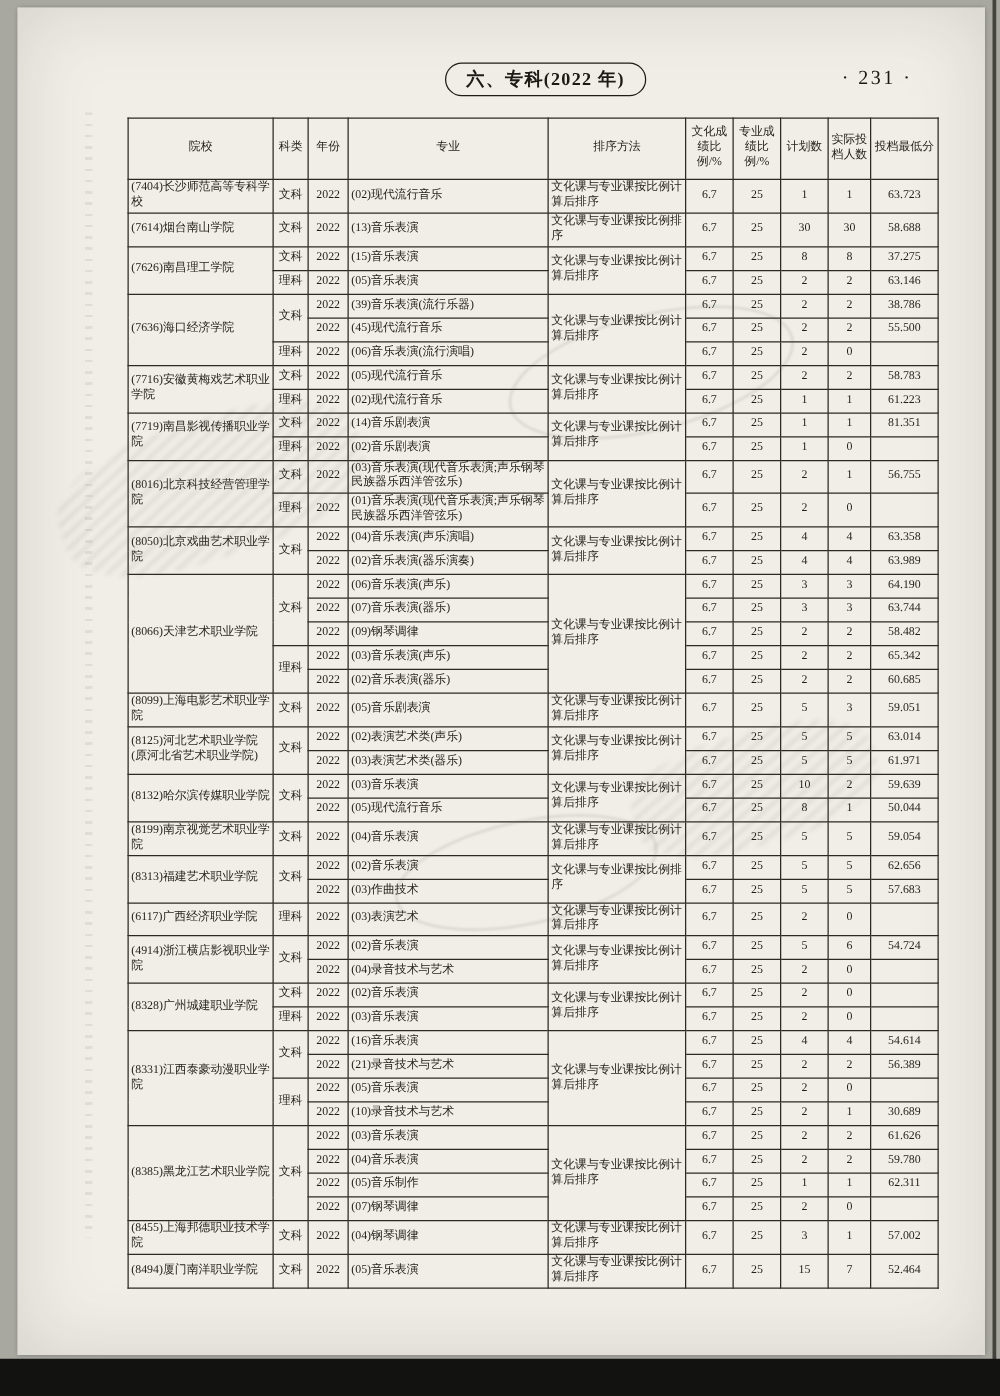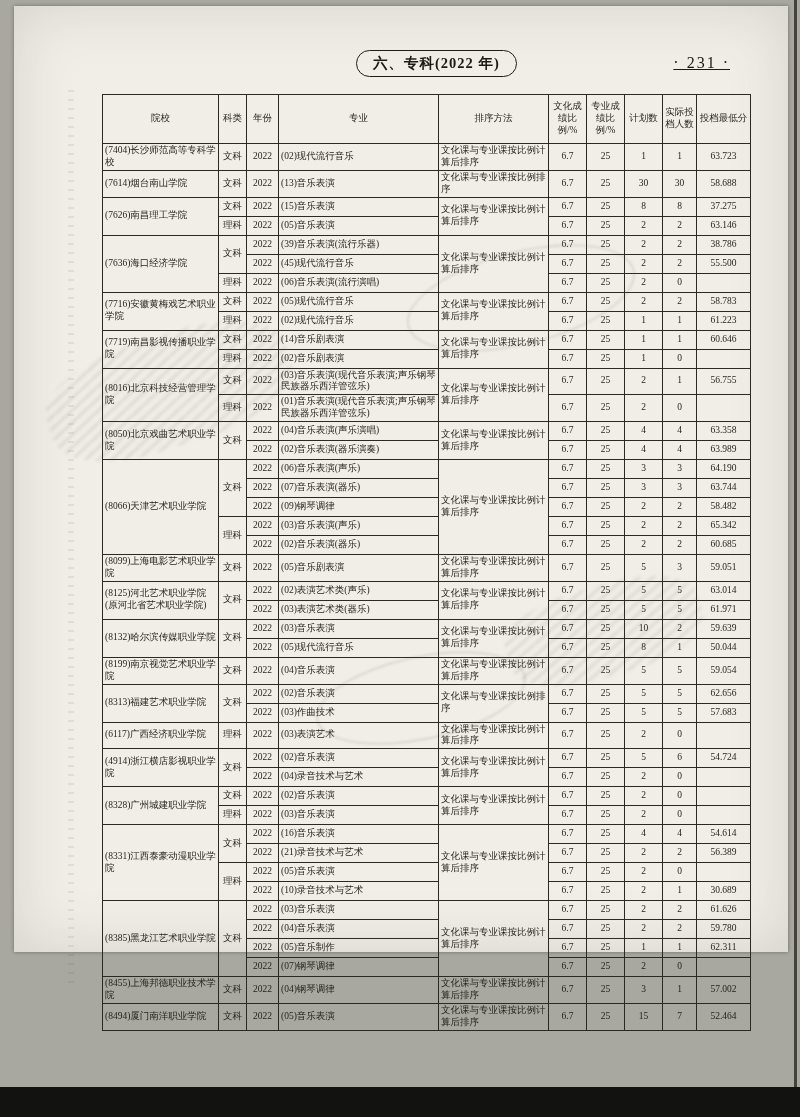--- a/index.html
+++ b/index.html
@@ -3,21 +3,21 @@
 <meta charset="utf-8">
 <style>
   html,body { margin:0; padding:0; }
   body {
     width:800px; height:1117px; position:relative; overflow:hidden;
     background:#a8a7a0;
     font-family:"Liberation Serif","DejaVu Serif",serif;
     color:#1b1a15;
   }
   .paper {
-    position:absolute; left:14px; top:6px; width:774px; height:946px;
+    position:absolute; left:14px; top:6px; width:774px; height:1078px;
     background:#f0eee7;
     box-shadow: inset 0 0 60px rgba(90,85,70,0.18), 0 0 4px rgba(0,0,0,0.35);
   }
   .bottom-bar {
     position:absolute; left:0; bottom:0; width:800px; height:30px;
     background:#121211;
   }
   .right-edge {
     position:absolute; right:3px; top:0; width:3px; height:1117px;
     background:#44423d;
@@ -28,21 +28,21 @@
       to bottom, rgba(60,58,50,0.18) 0 2px, transparent 2px 9px);
     opacity:.5;
   }
   .page-head-title {
     position:absolute; left:342px; top:44px;
     border:1.6px solid #1e1d18; border-radius:15px;
     padding:3px 16px; font-size:14.5px; font-weight:bold; letter-spacing:1px;
     background:transparent;
   }
   .page-number {
-    position:absolute; right:58px; top:48px; font-size:16px; letter-spacing:2px;text-decoration:underline;
+    position:absolute; right:58px; top:48px; font-size:16px; letter-spacing:2px;
   }
   .table-wrap { position:absolute; left:88px; top:88px; width:648px; }
   table.doc {
     border-collapse:collapse; width:100%; table-layout:fixed;
     background:transparent;
   }
   table.doc th, table.doc td {
     border:1px solid #2b2a22;
     font-size:9.5px; line-height:1.25;
     padding:1px 2px; word-break:break-all; vertical-align:middle;
@@ -204,21 +204,21 @@
           <tr>
             <td rowspan="2" class="left">(7719)南昌影视传播职业学院</td>
             <td class="center">文科</td>
             <td class="center">2022</td>
             <td class="left">(14)音乐剧表演</td>
             <td rowspan="2" class="left">文化课与专业课按比例计算后排序</td>
             <td class="center">6.7</td>
             <td class="center">25</td>
             <td class="center">1</td>
             <td class="center">1</td>
-            <td class="center">60.646</td>
+            <td class="center">81.351</td>
           </tr>
           <tr>
             <td class="center">理科</td>
             <td class="center">2022</td>
             <td class="left">(02)音乐剧表演</td>
             <td class="center">6.7</td>
             <td class="center">25</td>
             <td class="center">1</td>
             <td class="center">0</td>
             <td class="center"></td>

